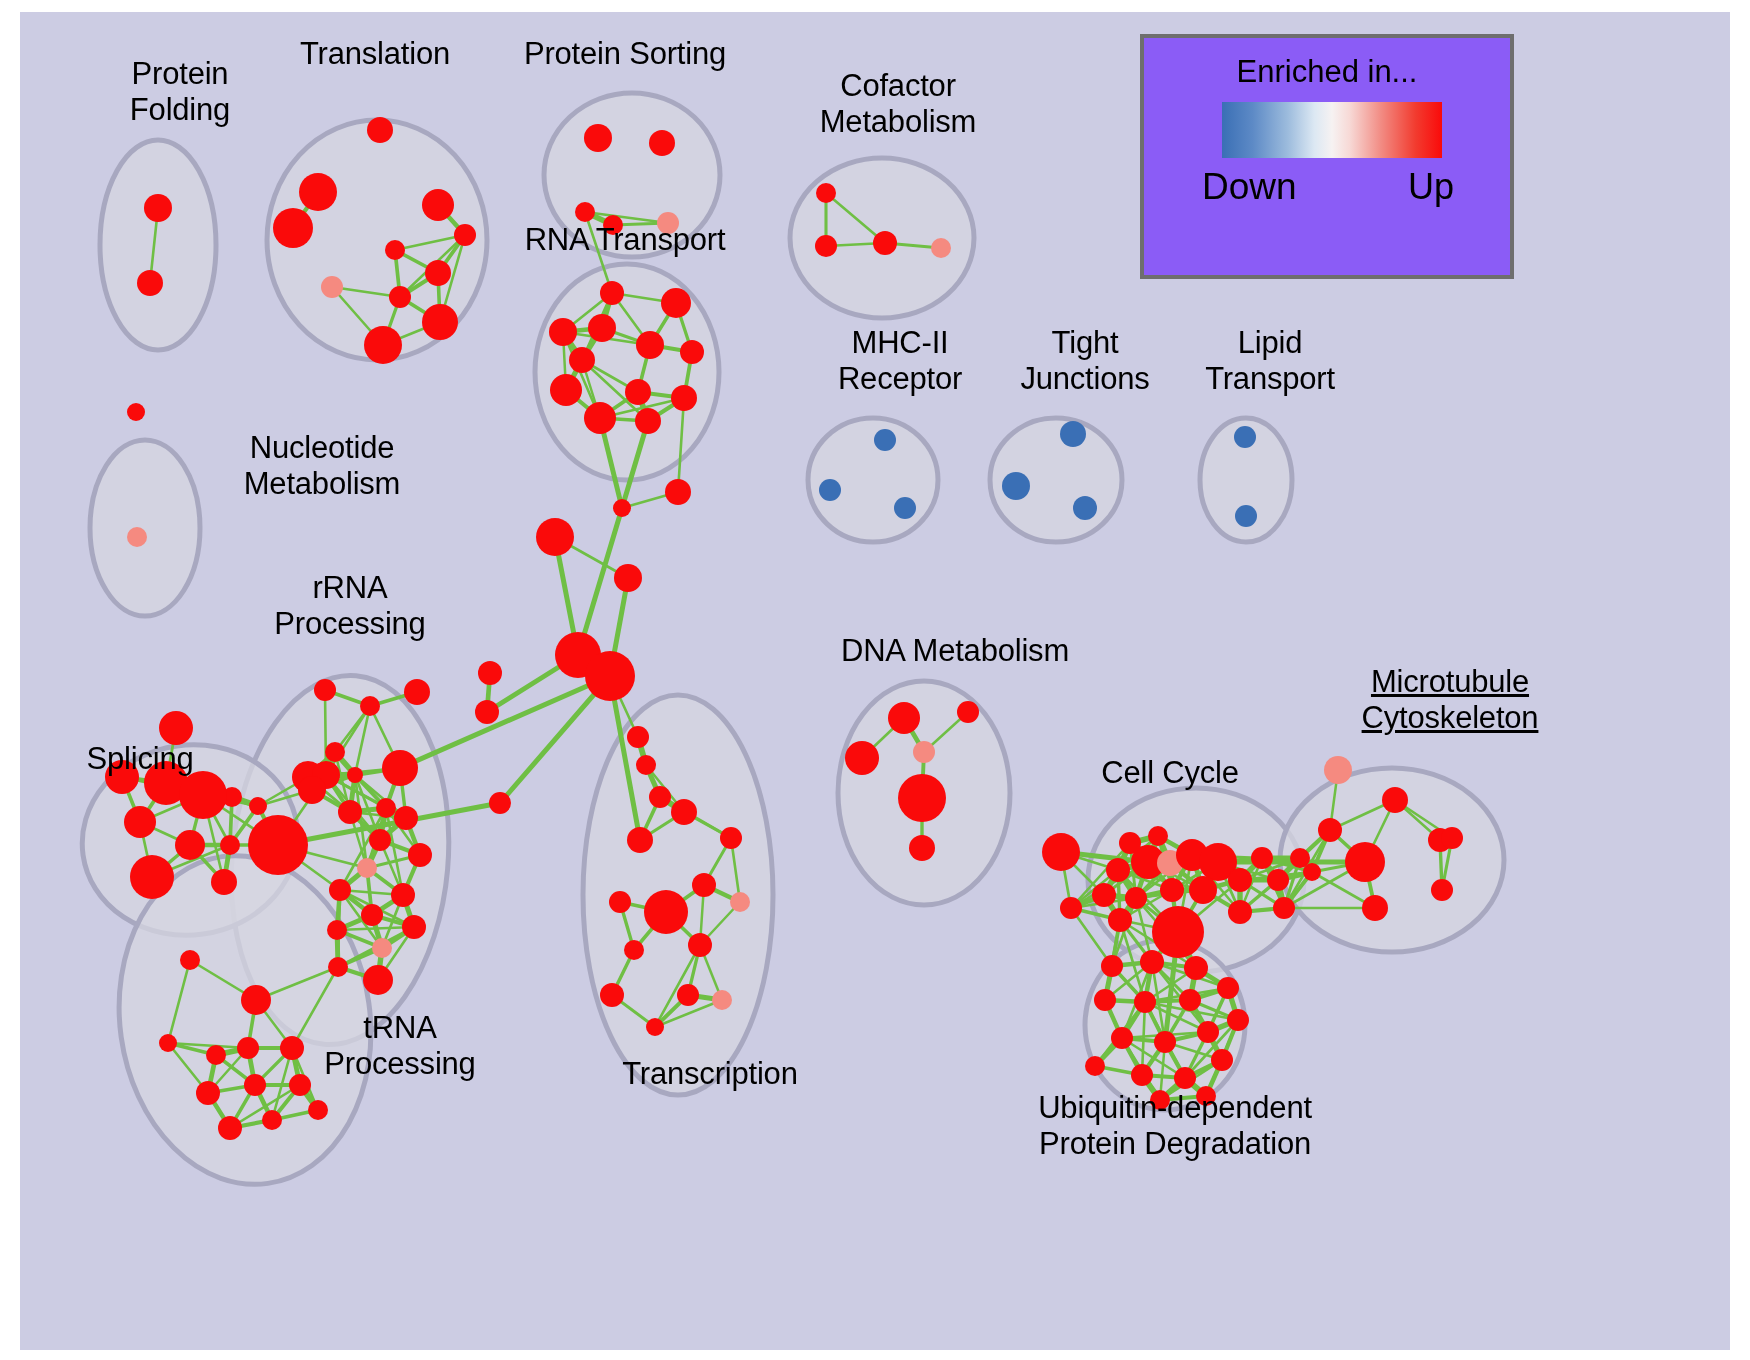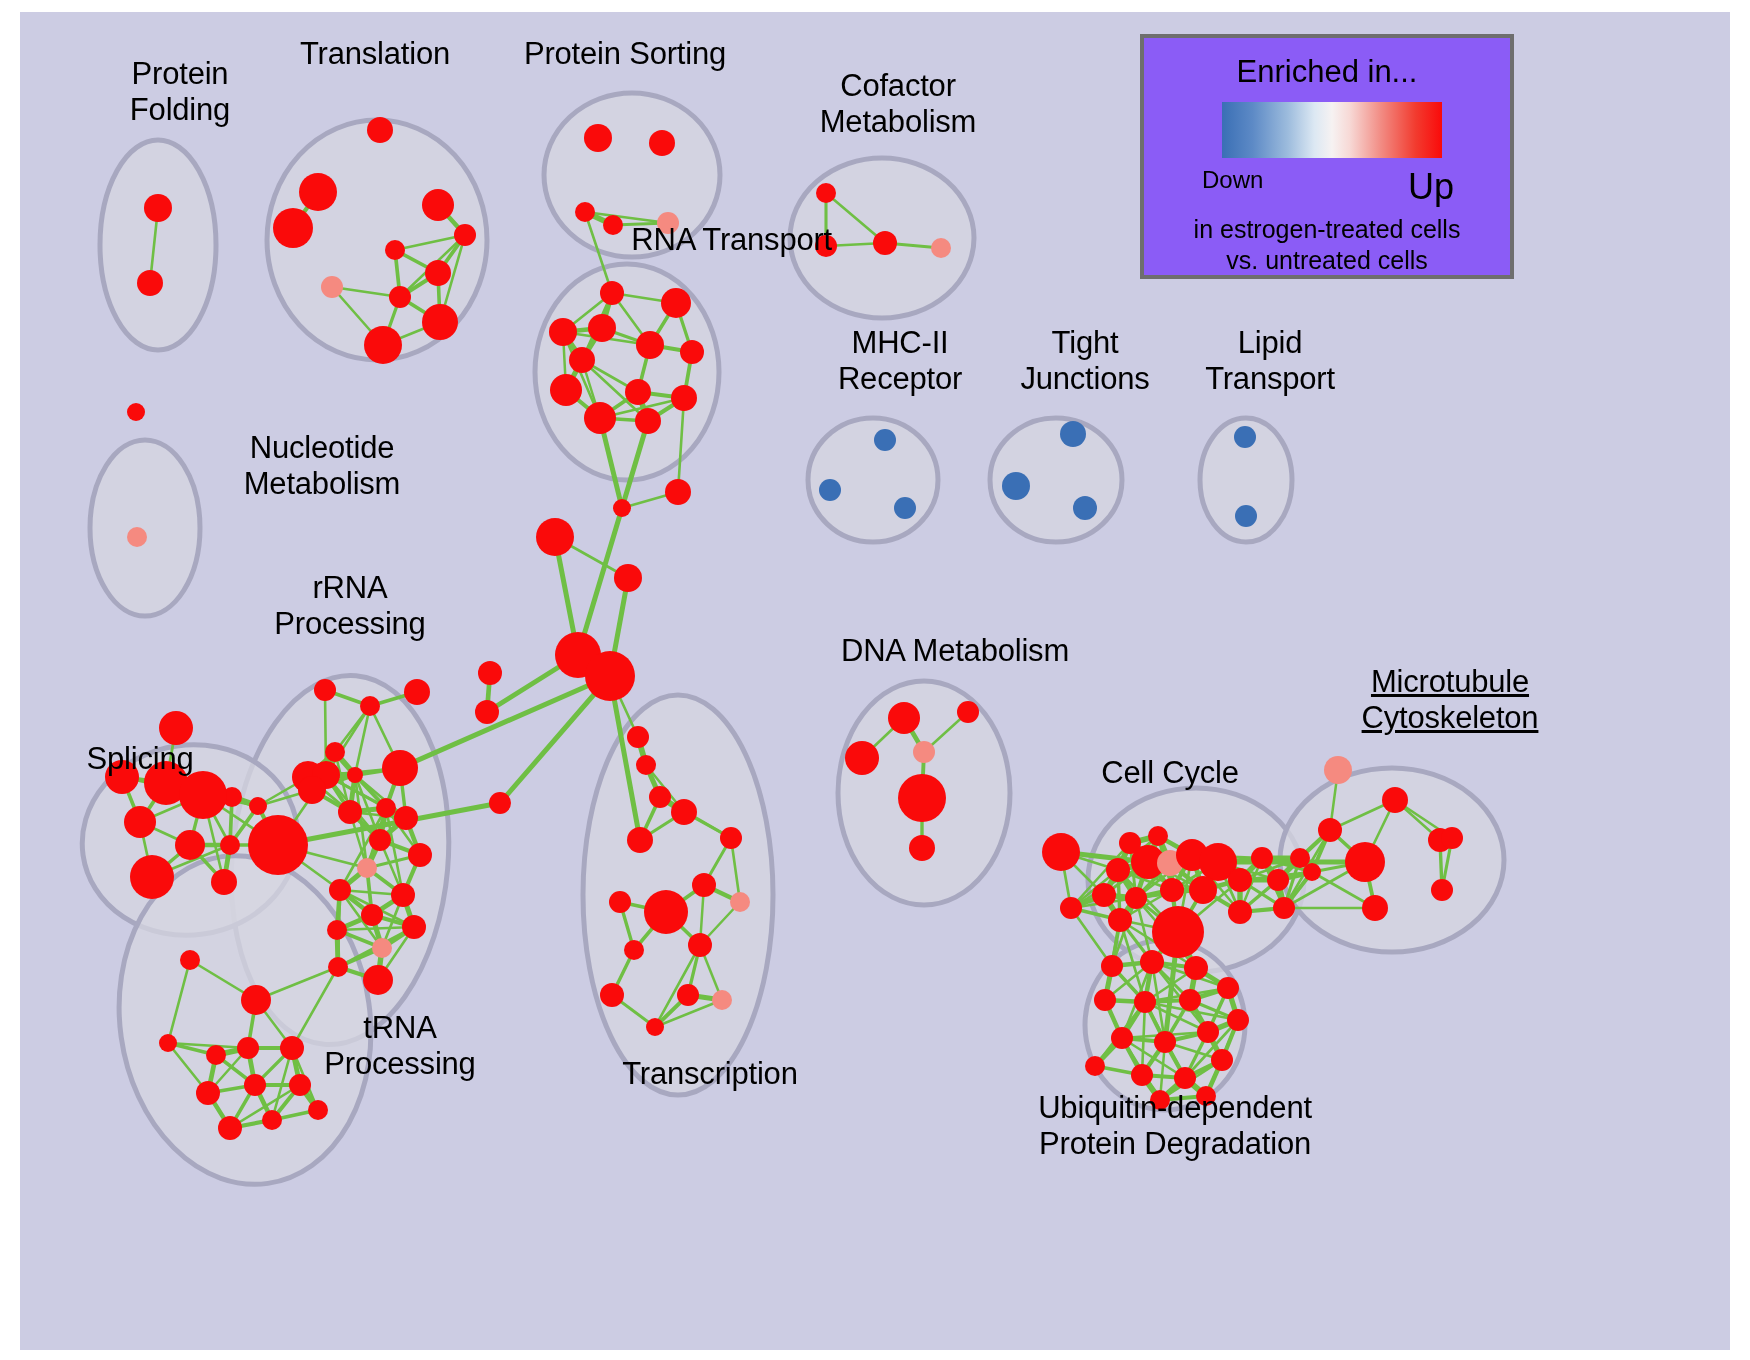--- a/index.html
+++ b/index.html
@@ -34,21 +34,21 @@
   #legend-title{
     position:absolute;left:0;top:16px;width:100%;
     text-align:center;font-size:31px;color:#000;
     font-family:"Liberation Sans", sans-serif;
   }
   #legend-bar{
     position:absolute;left:78px;top:64px;width:220px;height:56px;
     background:linear-gradient(to right,#3a6fb5 0%,#5d8ac6 14%,#9dbcdd 30%,#dce8f3 42%,#f6f2f2 50%,#f7d9d6 58%,#f28d85 72%,#f23b2f 88%,#fa0a0a 100%);
   }
   #legend-down{
-    position:absolute;left:58px;top:128px;font-size:24px;color:#000;
+    position:absolute;left:58px;top:128px;font-size:37px;color:#000;
   }
   #legend-up{
     position:absolute;right:56px;top:128px;font-size:36px;color:#000;
   }
   #legend-sub{
     position:absolute;left:0;top:176px;width:100%;
     text-align:center;font-size:25px;line-height:31px;color:#000;
     white-space:pre-line;
   }
 </style>
@@ -658,21 +658,21 @@
         <circle cx="1160" cy="1100" r="10" fill="#fa0a0a"></circle>
         <circle cx="1206" cy="1096" r="10" fill="#fa0a0a"></circle>
       </g>
   </svg>
 
   <div id="labels">
       <div class="cl-label" style="left: 80px; top: 56px; width: 200px;">Protein
 Folding</div>
       <div class="cl-label" style="left: 210px; top: 36px; width: 330px;">Translation</div>
       <div class="cl-label" style="left: 440px; top: 36px; width: 370px;">Protein Sorting</div>
-      <div class="cl-label" style="left: 462px; top: 222px; width: 370px; text-align: right;">RNA Transport</div>
+      <div class="cl-label" style="left: 440px; top: 222px; width: 370px;">RNA Transport</div>
       <div class="cl-label" style="left: 768px; top: 68px; width: 260px;">Cofactor
 Metabolism</div>
       <div class="cl-label" style="left: 790px; top: 325px; width: 220px;">MHC-II
 Receptor</div>
       <div class="cl-label" style="left: 975px; top: 325px; width: 220px;">Tight
 Junctions</div>
       <div class="cl-label" style="left: 1160px; top: 325px; width: 220px;">Lipid
 Transport</div>
       <div class="cl-label" style="left: 182px; top: 430px; width: 280px;">Nucleotide
 Metabolism</div>
@@ -688,17 +688,15 @@
 Cytoskeleton</div>
       <div class="cl-label" style="left: 975px; top: 1090px; width: 400px;">Ubiquitin-dependent
 Protein Degradation</div>
     </div>
 
   <div id="legend">
     <div id="legend-title">Enriched in...</div>
     <div id="legend-bar"></div>
     <div id="legend-down">Down</div>
     <div id="legend-up">Up</div>
-    <div id="legend-sub">in estrogen-treated cells
-vs. untreated cells</div>
   </div>
 
 </div>
 
 </body></html>

